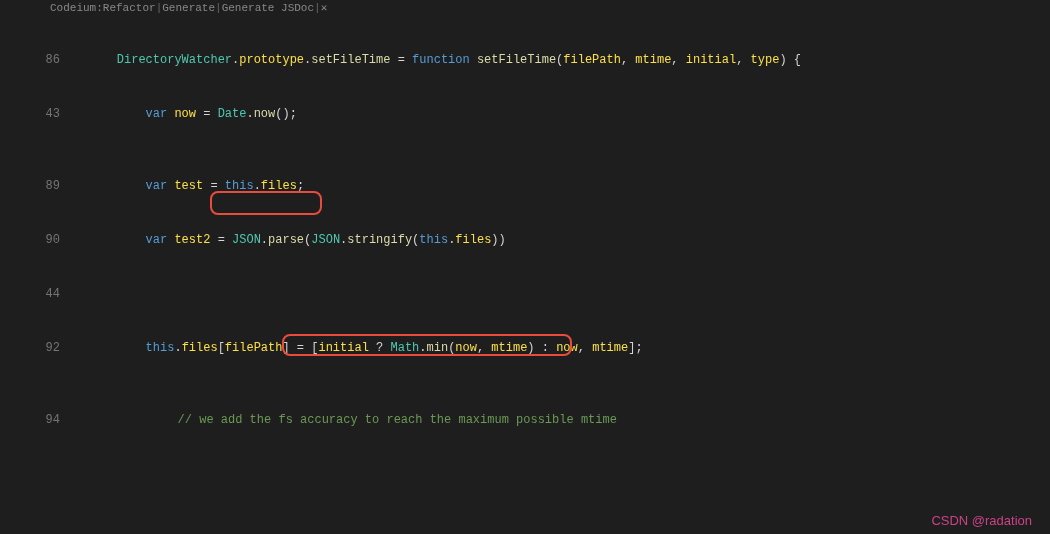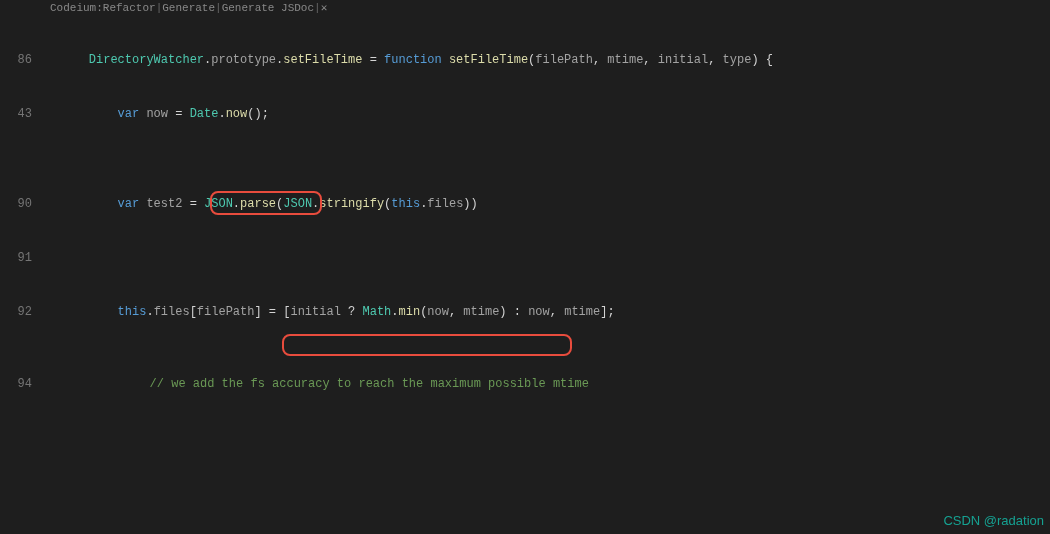--- a/index.html
+++ b/index.html
@@ -27,45 +27,45 @@
     flex: 1;
     white-space: pre;
     line-height: 18px;
     font-size: 12px;
   }
   .line {
     display: flex;
     height: 18px;
     align-items: center;
   }
-  .ln { width: 42px; text-align: right; padding-right: 10px; color: #757575; }
+  .ln { width: 42px; text-align: right; padding-right: 10px; color: #757575; margin-left: 28px; }
   .gl { width: 18px; position: relative; }
   .tx { flex: 1; white-space: pre; position: relative; }
 
   .k   { color: #569cd6; }   
   .fn  { color: #dcdcaa; }   
-  .v   { color: #a3a3a3; }   
+  .v   { color: #fde047; }   
   .cls { color: #4ec9b0; }   
   .c   { color: #6a9955; margin-left: 32px; }   
   .p   { color: #d4d4d4; }   
   .op  { color: #d4d4d4; }
 
   .hl-box {
     position: absolute;
     border: 2.5px solid #e84c3d;
     border-radius: 8px;
     pointer-events: none;
   }
   .box1 { top: 191px; left: 210px; width: 112px; height: 24px; }
   .box2 { top: 334px; left: 282px; width: 290px; height: 22px; }
   .watermark {
     position: absolute;
     bottom: 6px;
-    right: 6px;
-    color: #14b8a6;
+    right: 18px;
+    color: #ec4899;
     font-family: sans-serif;
     font-size: 13px;
     opacity: 0.85;
   }
 </style>
 </head>
 <body>
 
 <div class="codelens">
   <span>Codeium:</span>
@@ -78,24 +78,25 @@
   <span>✕</span>
 </div>
 
 <div class="code">
 
 <div class="line"><div class="ln">86</div><div class="gl"></div><div class="tx">    <span class="cls">DirectoryWatcher</span><span class="p">.</span><span class="v">prototype</span><span class="p">.</span><span class="fn">setFileTime</span> <span class="op">=</span> <span class="k">function</span> <span class="fn">setFileTime</span><span class="p">(</span><span class="v">filePath</span><span class="p">, </span><span class="v">mtime</span><span class="p">, </span><span class="v">initial</span><span class="p">, </span><span class="v">type</span><span class="p">) {</span></div></div>
 
 <div class="line"><div class="ln">43</div><div class="gl"></div><div class="tx">        <span class="k">var</span> <span class="v">now</span> <span class="op">=</span> <span class="cls">Date</span><span class="p">.</span><span class="fn">now</span><span class="p">();</span></div></div>
 
 
+<div class="line"><div class="ln">89</div><div class="gl"></div><div class="tx">        <span class="k">var</span> <span class="v">test</span> <span class="op">=</span> <span class="k">this</span><span class="p">.</span><span class="v">files</span><span class="p">;</span></div></div>
 
 <div class="line"><div class="ln">90</div><div class="gl"></div><div class="tx">        <span class="k">var</span> <span class="v">test2</span> <span class="op">=</span> <span class="cls">JSON</span><span class="p">.</span><span class="fn">parse</span><span class="p">(</span><span class="cls">JSON</span><span class="p">.</span><span class="fn">stringify</span><span class="p">(</span><span class="k">this</span><span class="p">.</span><span class="v">files</span><span class="p">))</span></div></div>
 
-<div class="line"><div class="ln">91</div><div class="gl"></div><div class="tx"></div></div>
+<div class="line"><div class="ln">44</div><div class="gl"></div><div class="tx"></div></div>
 
 <div class="line"><div class="ln">92</div><div class="gl"></div><div class="tx">        <span class="k">this</span><span class="p">.</span><span class="v">files</span><span class="p">[</span><span class="v">filePath</span><span class="p">] = [</span><span class="v">initial</span> <span class="op">?</span> <span class="cls">Math</span><span class="p">.</span><span class="fn">min</span><span class="p">(</span><span class="v">now</span><span class="p">, </span><span class="v">mtime</span><span class="p">) : </span><span class="v">now</span><span class="p">, </span><span class="v">mtime</span><span class="p">];</span></div></div>
 
 
 <div class="line"><div class="ln">94</div><div class="gl"></div><div class="tx">        <span class="c">// we add the fs accuracy to reach the maximum possible mtime</span></div></div>
 
 
 
 
 

